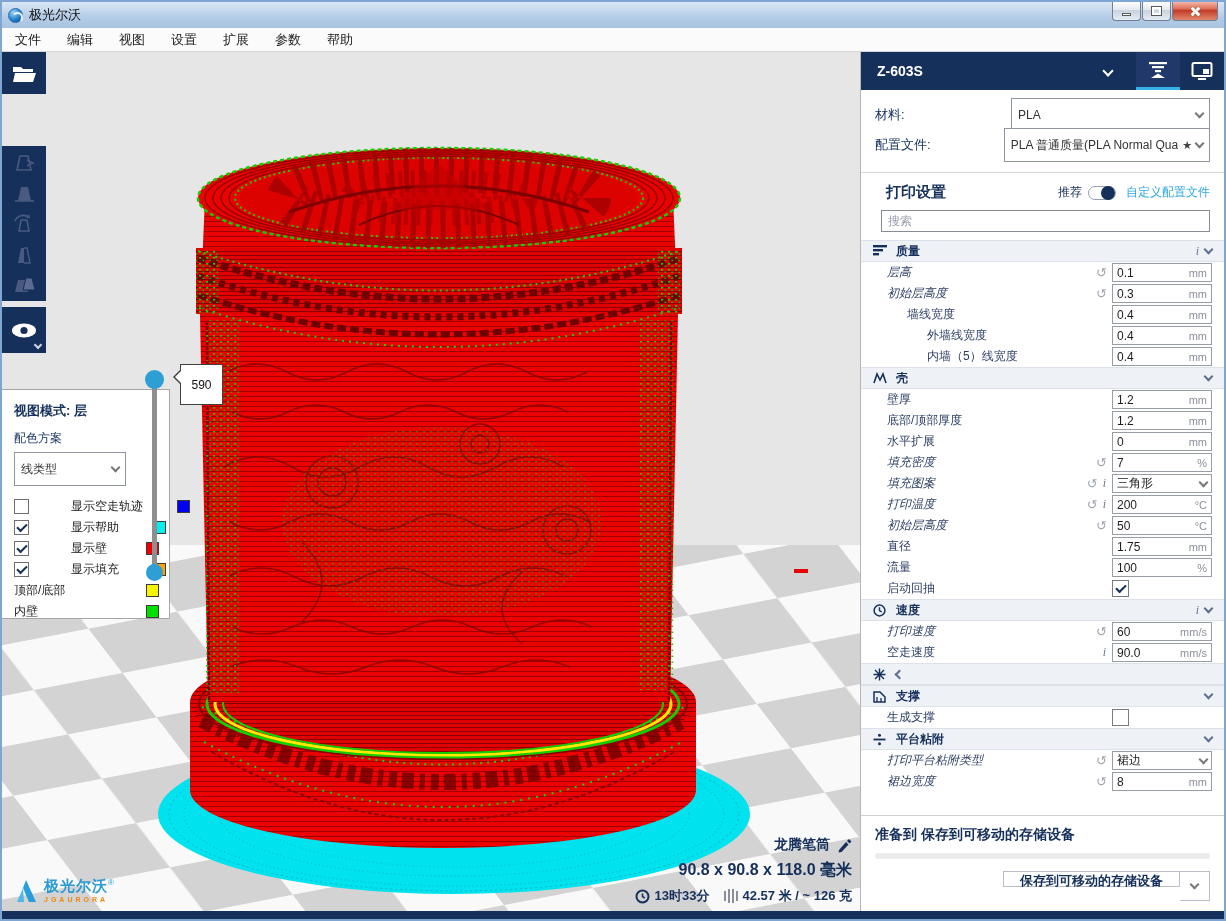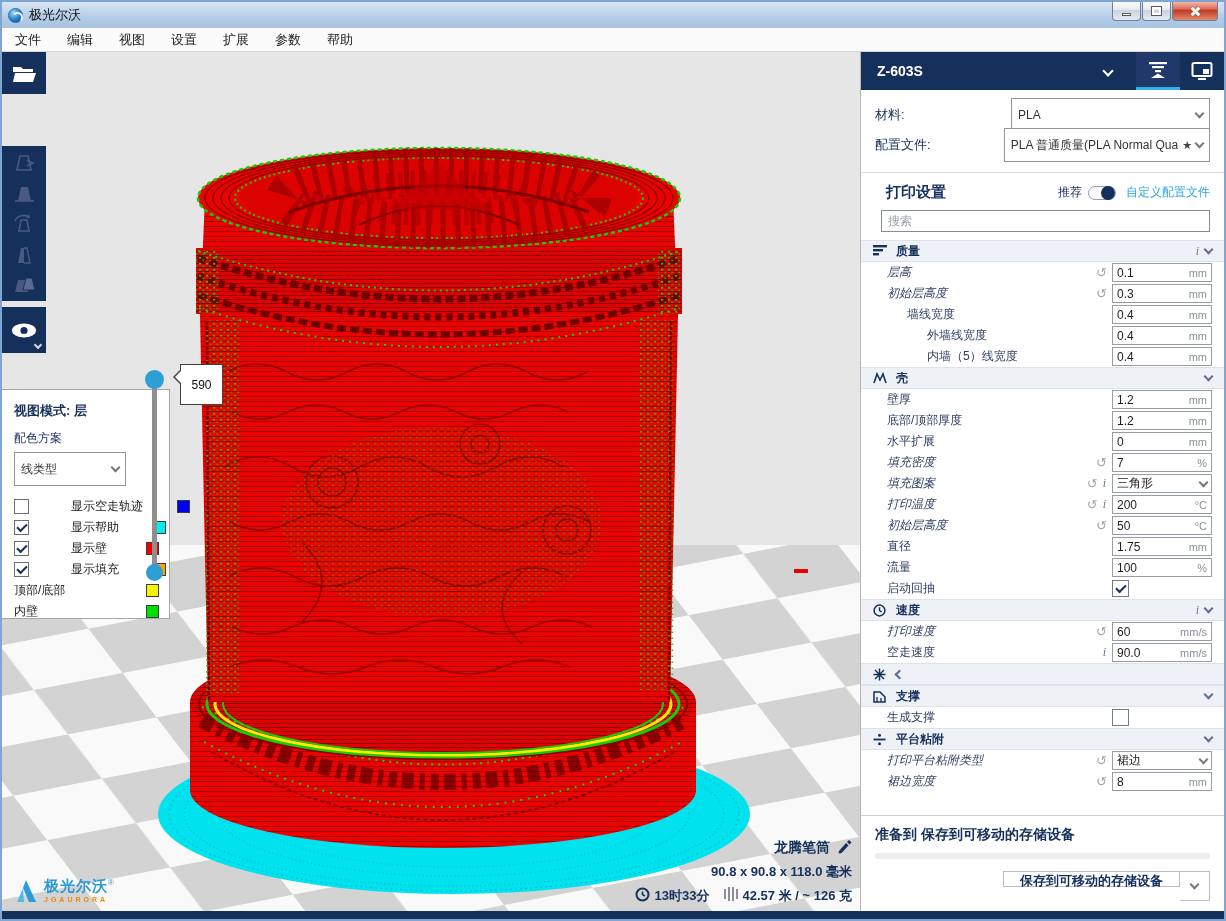--- a/index.html
+++ b/index.html
@@ -60,23 +60,23 @@
   .ltrack{position:absolute;left:7px;top:8px;width:5px;height:196px;background:#8f8f8f;border-radius:2px;}
   .lhandle{position:absolute;left:0;width:19px;height:19px;border-radius:50%;background:#2d9fd4;}
   .lhandle.top{top:0;}
   .lhandle.bot{top:194px;width:17px;height:17px;left:1px;}
   .slidertip{position:absolute;left:178px;top:312px;width:43px;height:41px;background:#fff;border:1px solid #404040;
     display:flex;align-items:center;justify-content:center;font-size:12px;color:#111;}
   .slidertip::before{content:"";position:absolute;left:-8px;top:5px;border:7px solid transparent;border-right-color:#404040;border-left-width:0;}
   .slidertip::after{content:"";position:absolute;left:-6px;top:6px;border:6px solid transparent;border-right-color:#fff;border-left-width:0;}
   
   .modelinfo{position:absolute;right:8px;bottom:6px;text-align:right;color:#16305c;}
-  .mi-row{display:flex;justify-content:flex-end;align-items:flex-start;margin-top:6px;}
+  .mi-row{display:flex;justify-content:flex-end;align-items:center;margin-top:6px;}
   .mi-name{font-size:14px;font-weight:bold;}
-  .mi-dims{font-size:13px;font-weight:bold;}
+  .mi-dims{font-size:16px;font-weight:bold;}
   .mi-stats{font-size:13px;font-weight:bold;}
   .mi-gap{width:14px;}
   .mi-ic{margin-right:5px;display:flex;}
   
   .watermark{position:absolute;left:12px;bottom:8px;display:flex;align-items:flex-end;opacity:.95;}
   .wm-text{margin-left:4px;}
   .wm-brand{font-size:15px;font-weight:bold;color:#2196d3;letter-spacing:1px;}
   .wm-reg{font-size:8px;color:#2196d3;vertical-align:super;}
   .wm-sub{font-size:7px;color:#f08300;letter-spacing:3px;font-weight:bold;}
   

